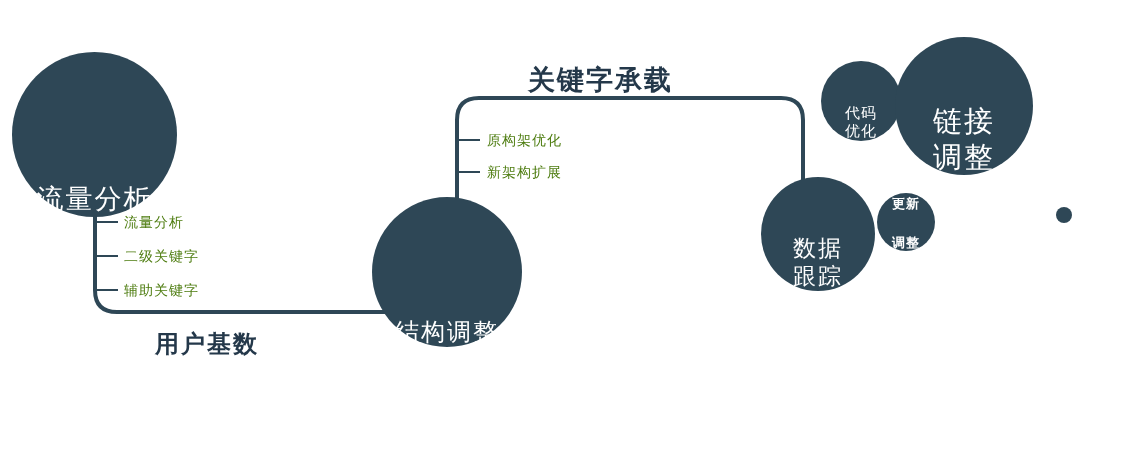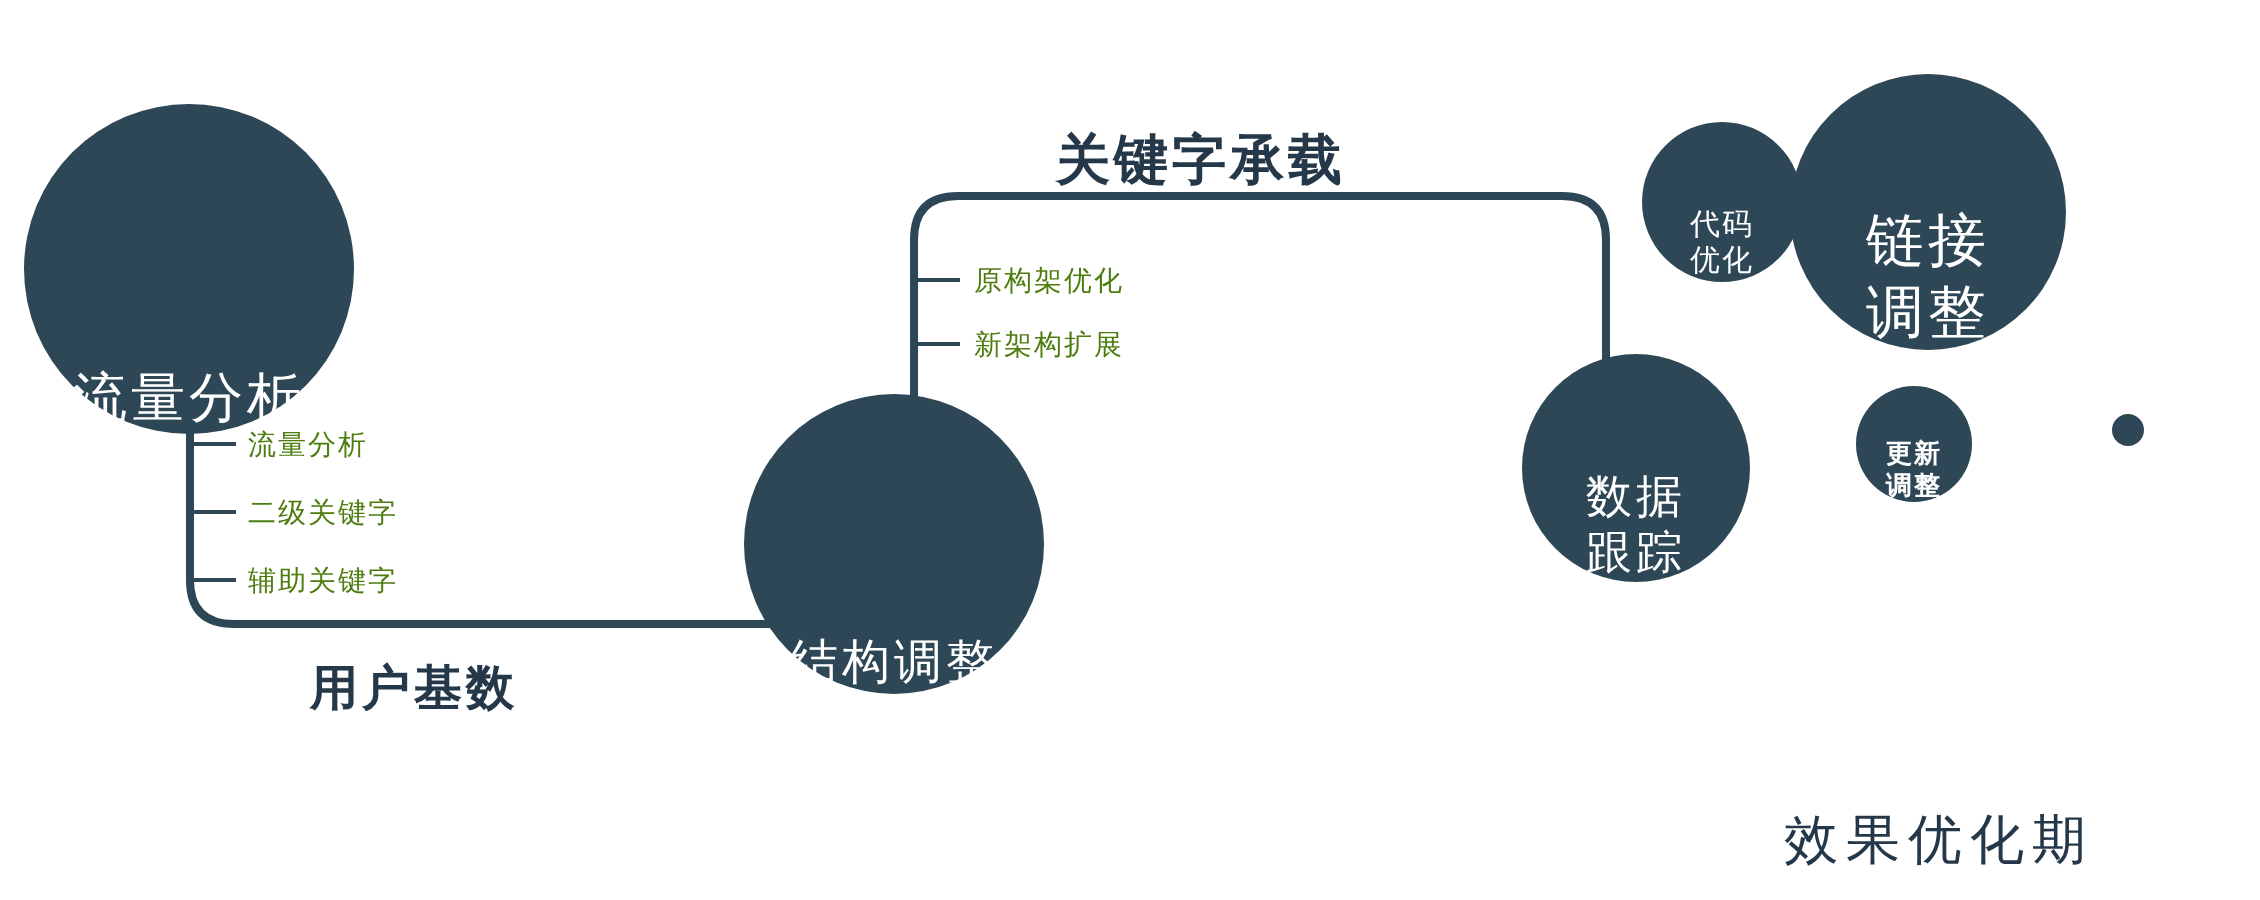--- a/index.html
+++ b/index.html
@@ -85,33 +85,32 @@
   <div class="node" style="left:821px;top:61px;width:80px;height:80px;font-size:15px;letter-spacing:1px;">
     <span>代码</span>
     <span>优化</span>
   </div>
 
   <div class="node" style="left:895px;top:37px;width:138px;height:138px;font-size:29px;">
     <span>链接</span>
     <span>调整</span>
   </div>
 
-  <div class="node" style="left:928px;top:193px;width:58px;height:58px;font-size:13px;letter-spacing:1px;font-weight:700;">
+  <div class="node" style="left:877px;top:193px;width:58px;height:58px;font-size:13px;letter-spacing:1px;font-weight:700;gap:23px;">
     <span>更新</span>
     <span>调整</span>
   </div>
 
   <div class="dot" style="left:1056px;top:207px;width:16px;height:16px;"></div>
 
 
   <div class="edge-label" style="left:155px;top:328px;font-size:24px;">用户基数</div>
   <div class="edge-label" style="left:528px;top:62px;font-size:27px;">关键字承载</div>
 
   <div class="tick-label" style="left:124px;top:214px;">流量分析</div>
   <div class="tick-label" style="left:124px;top:248px;">二级关键字</div>
   <div class="tick-label" style="left:124px;top:282px;">辅助关键字</div>
 
   <div class="tick-label" style="left:487px;top:132px;">原构架优化</div>
   <div class="tick-label" style="left:487px;top:164px;">新架构扩展</div>
 
-  <div class="caption" style="left:892px;top:402px;">效果优化期</div>
 
 </div>
 
 </body></html>

